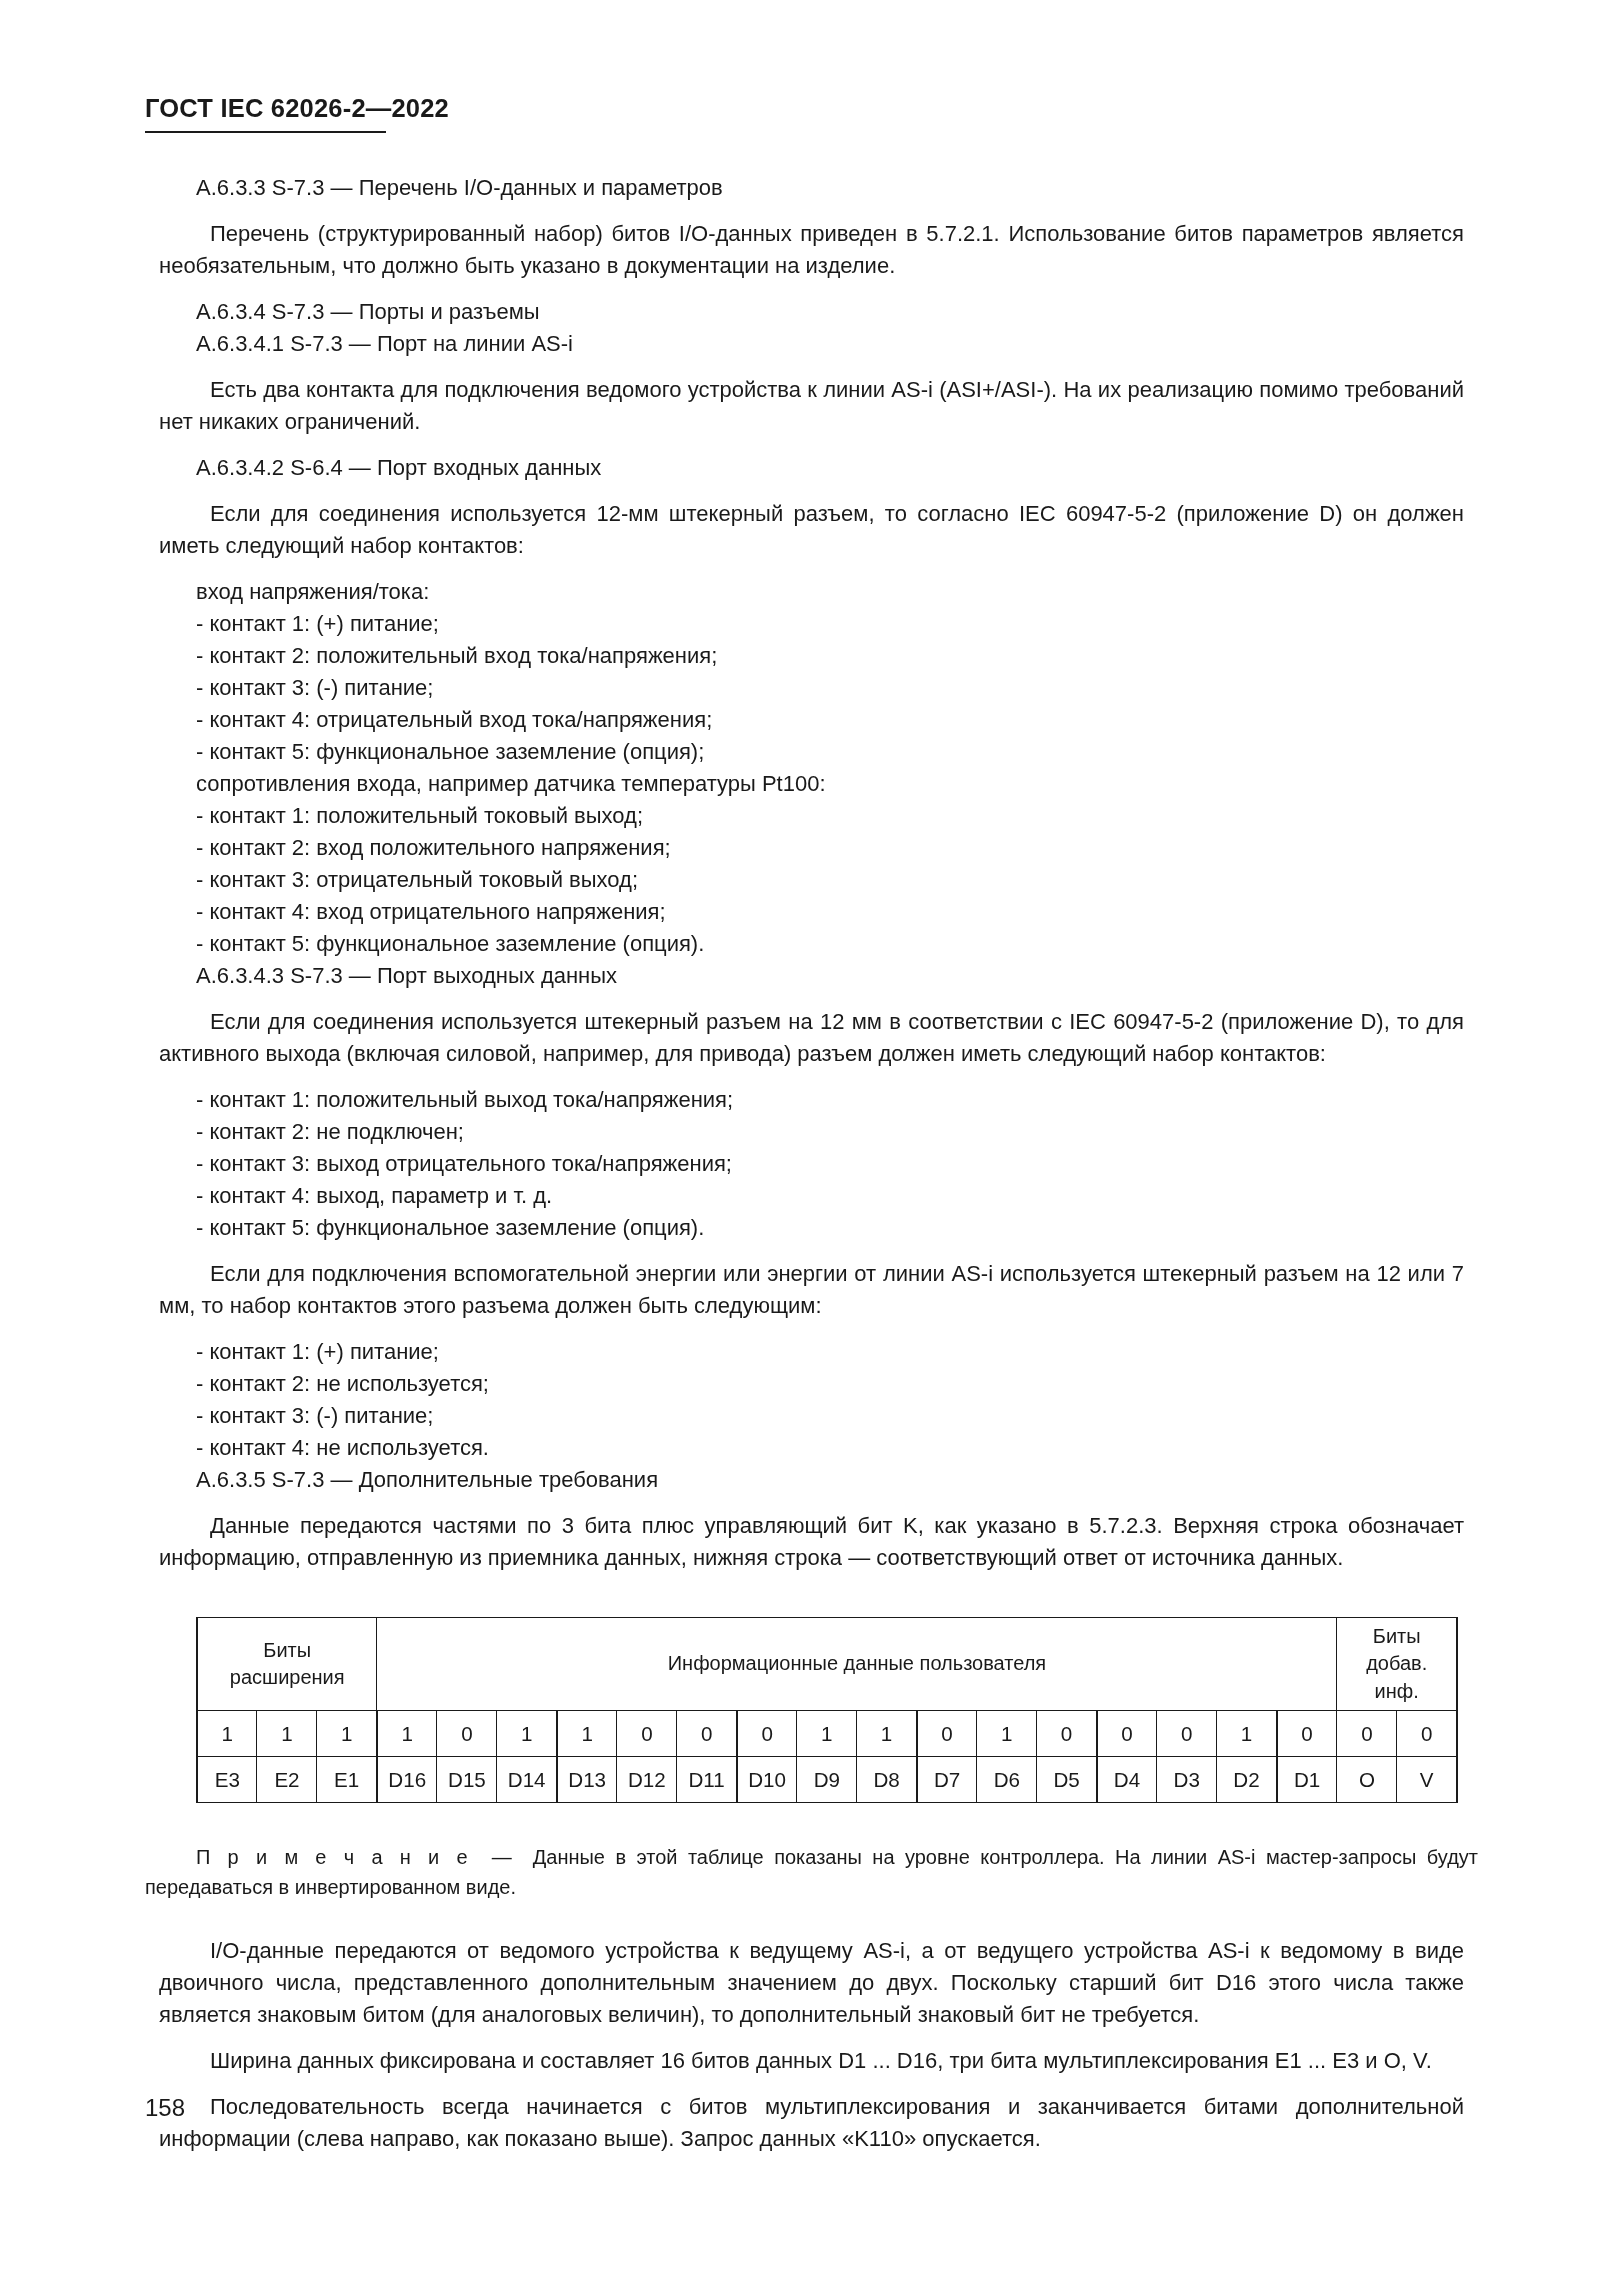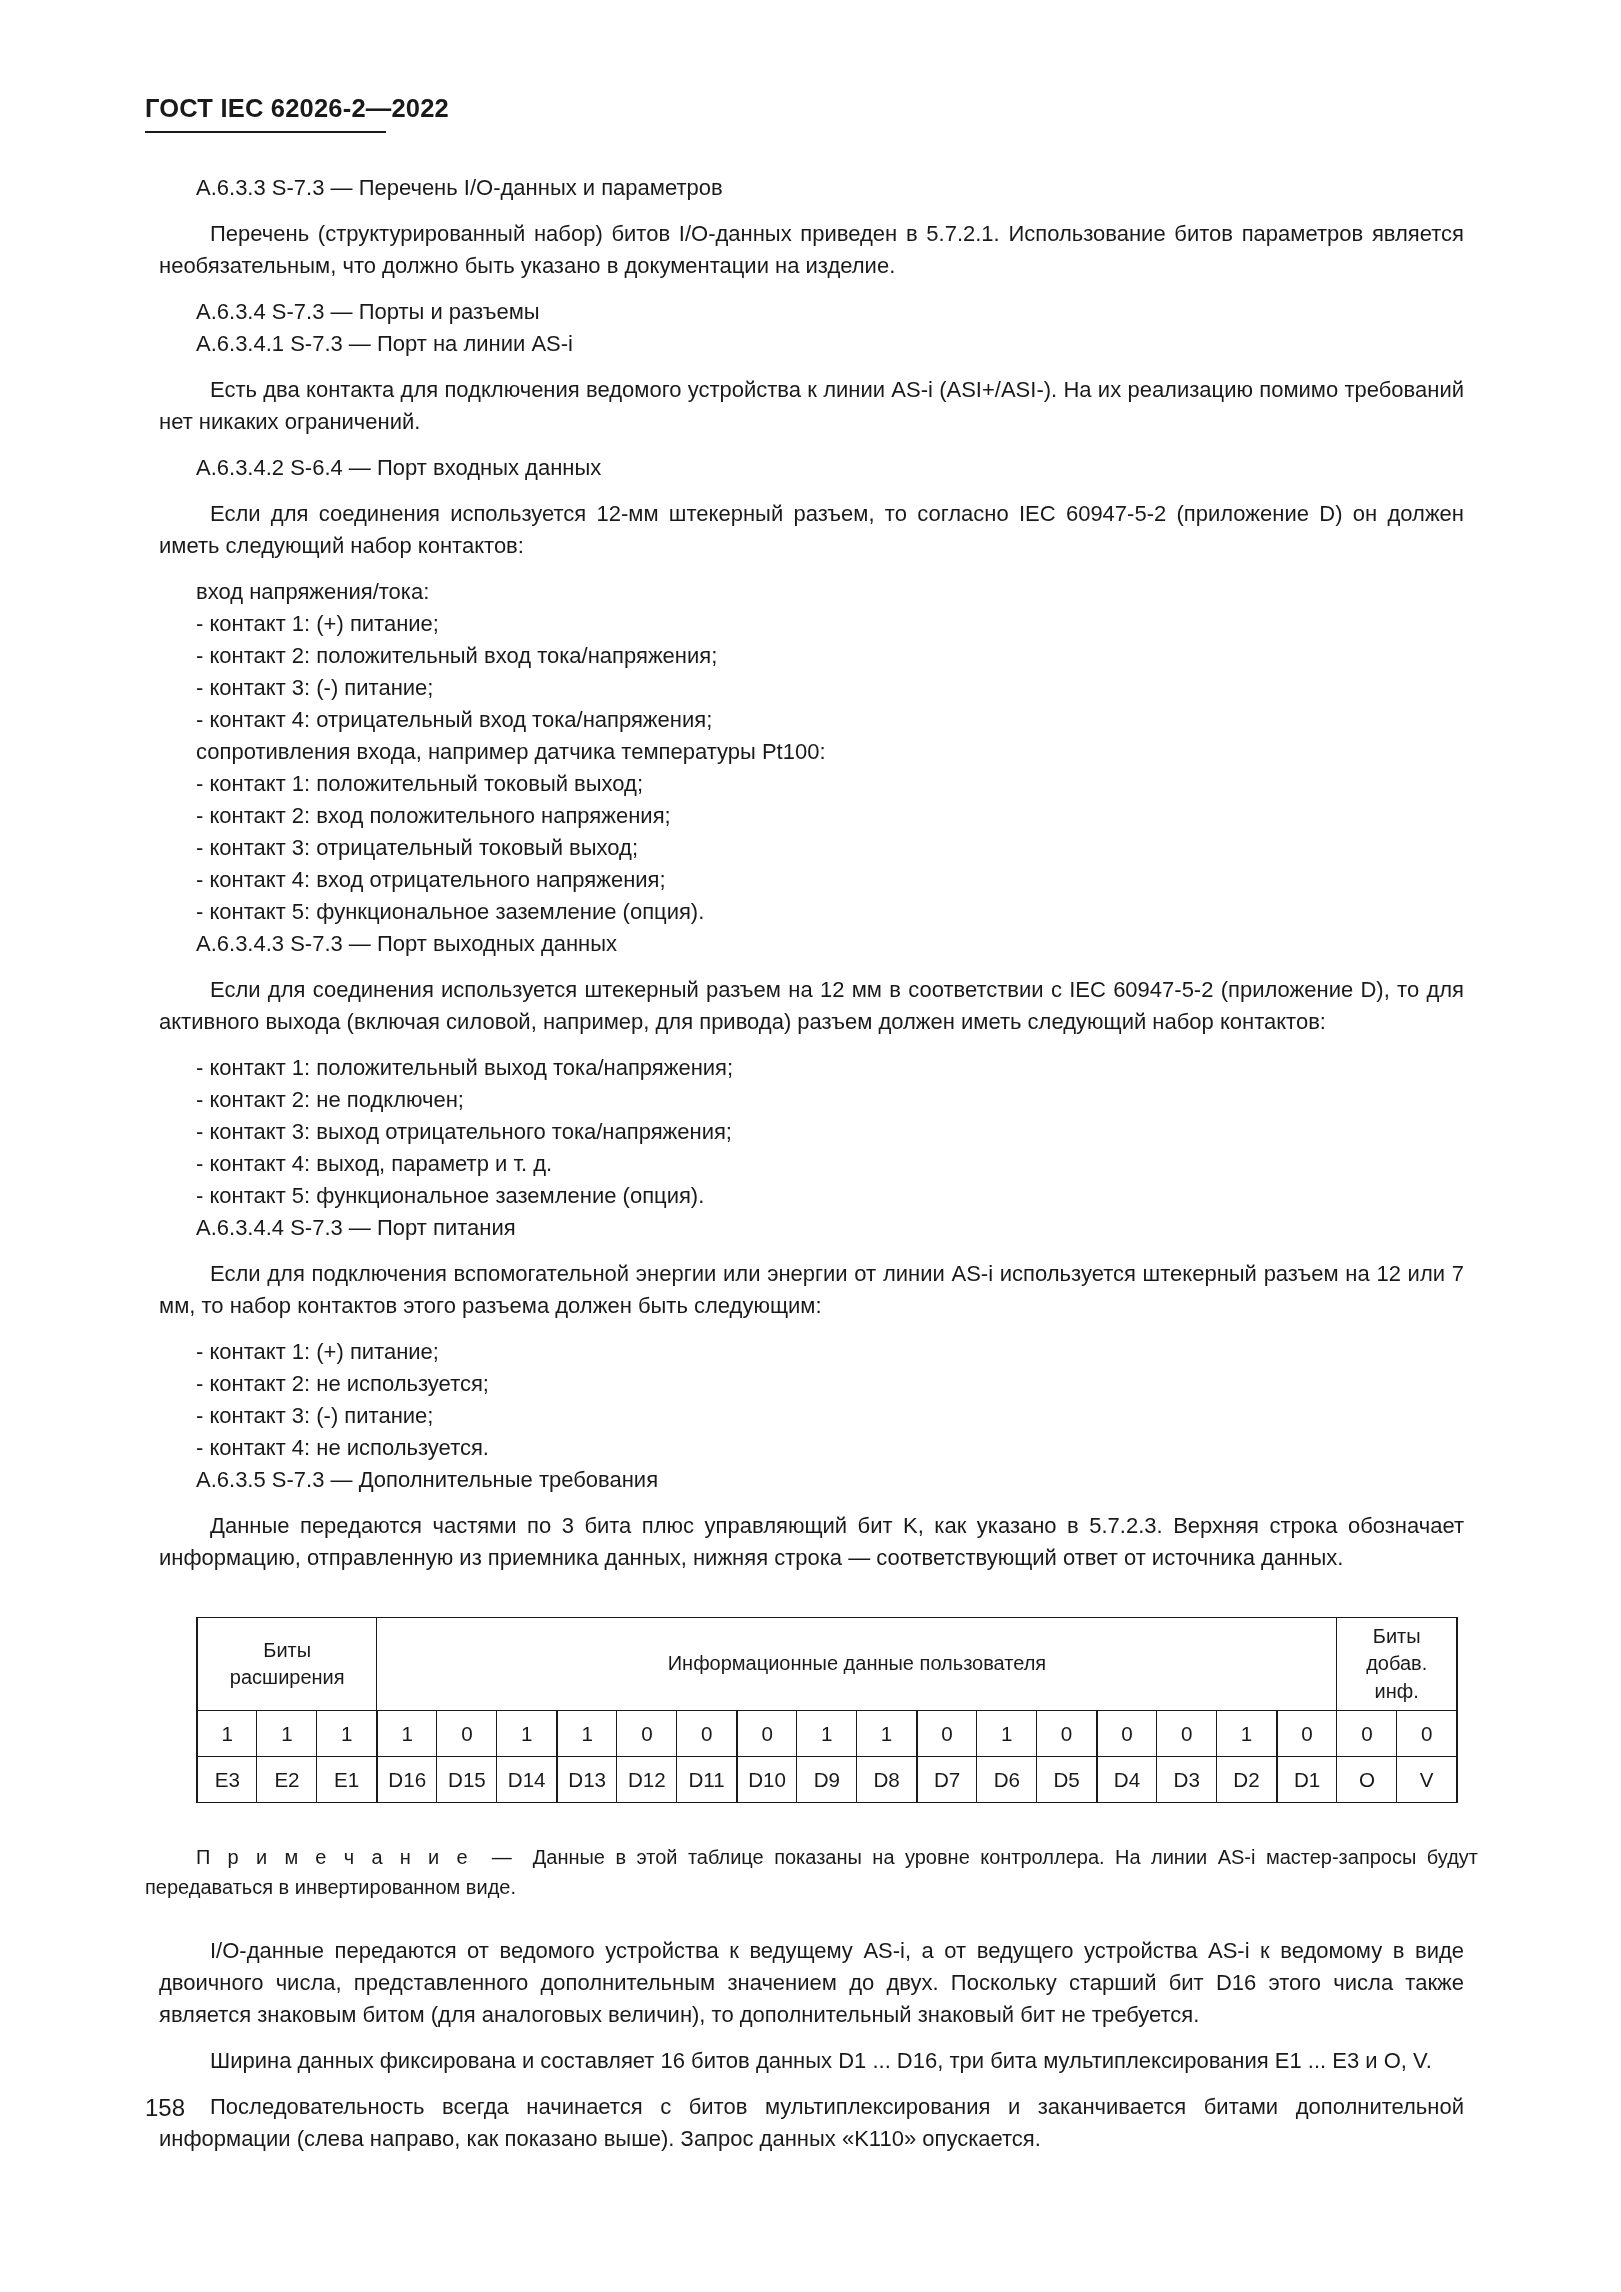--- a/index.html
+++ b/index.html
@@ -150,38 +150,38 @@
       <p class="para">Есть два контакта для подключения ведомого устройства к линии AS-i (ASI+/ASI-). На их реализацию помимо требований нет никаких ограничений.</p>
 
       <p class="heading-line">A.6.3.4.2 S-6.4 — Порт входных данных</p>
       <p class="para">Если для соединения используется 12-мм штекерный разъем, то согласно IEC 60947-5-2 (приложение D) он должен иметь следующий набор контактов:</p>
 
       <p class="lead-line">вход напряжения/тока:</p>
       <p class="bullet">- контакт 1: (+) питание;</p>
       <p class="bullet">- контакт 2: положительный вход тока/напряжения;</p>
       <p class="bullet">- контакт 3: (-) питание;</p>
       <p class="bullet">- контакт 4: отрицательный вход тока/напряжения;</p>
+      <p class="bullet">- контакт 5: функциональное заземление (опция);</p>
 
       <p class="lead-line">сопротивления входа, например датчика температуры Pt100:</p>
       <p class="bullet">- контакт 1: положительный токовый выход;</p>
       <p class="bullet">- контакт 2: вход положительного напряжения;</p>
       <p class="bullet">- контакт 3: отрицательный токовый выход;</p>
       <p class="bullet">- контакт 4: вход отрицательного напряжения;</p>
       <p class="bullet">- контакт 5: функциональное заземление (опция).</p>
 
       <p class="heading-line">A.6.3.4.3 S-7.3 — Порт выходных данных</p>
       <p class="para">Если для соединения используется штекерный разъем на 12 мм в соответствии с IEC 60947-5-2 (приложение D), то для активного выхода (включая силовой, например, для привода) разъем должен иметь следующий набор контактов:</p>
 
       <p class="bullet">- контакт 1: положительный выход тока/напряжения;</p>
       <p class="bullet">- контакт 2: не подключен;</p>
       <p class="bullet">- контакт 3: выход отрицательного тока/напряжения;</p>
       <p class="bullet">- контакт 4: выход, параметр и т. д.</p>
       <p class="bullet">- контакт 5: функциональное заземление (опция).</p>
 
-      <p class="heading-line">A.6.3.4.4 S-7.3 — Порт питания</p>
       <p class="para">Если для подключения вспомогательной энергии или энергии от линии AS-i используется штекерный разъем на 12 или 7 мм, то набор контактов этого разъема должен быть следующим:</p>
 
       <p class="bullet">- контакт 1: (+) питание;</p>
       <p class="bullet">- контакт 2: не используется;</p>
       <p class="bullet">- контакт 3: (-) питание;</p>
       <p class="bullet">- контакт 4: не используется.</p>
 
       <p class="heading-line">A.6.3.5 S-7.3 — Дополнительные требования</p>
       <p class="para">Данные передаются частями по 3 бита плюс управляющий бит K, как указано в 5.7.2.3. Верхняя строка обозначает информацию, отправленную из приемника данных, нижняя строка — соответствующий ответ от источника данных.</p>
 

